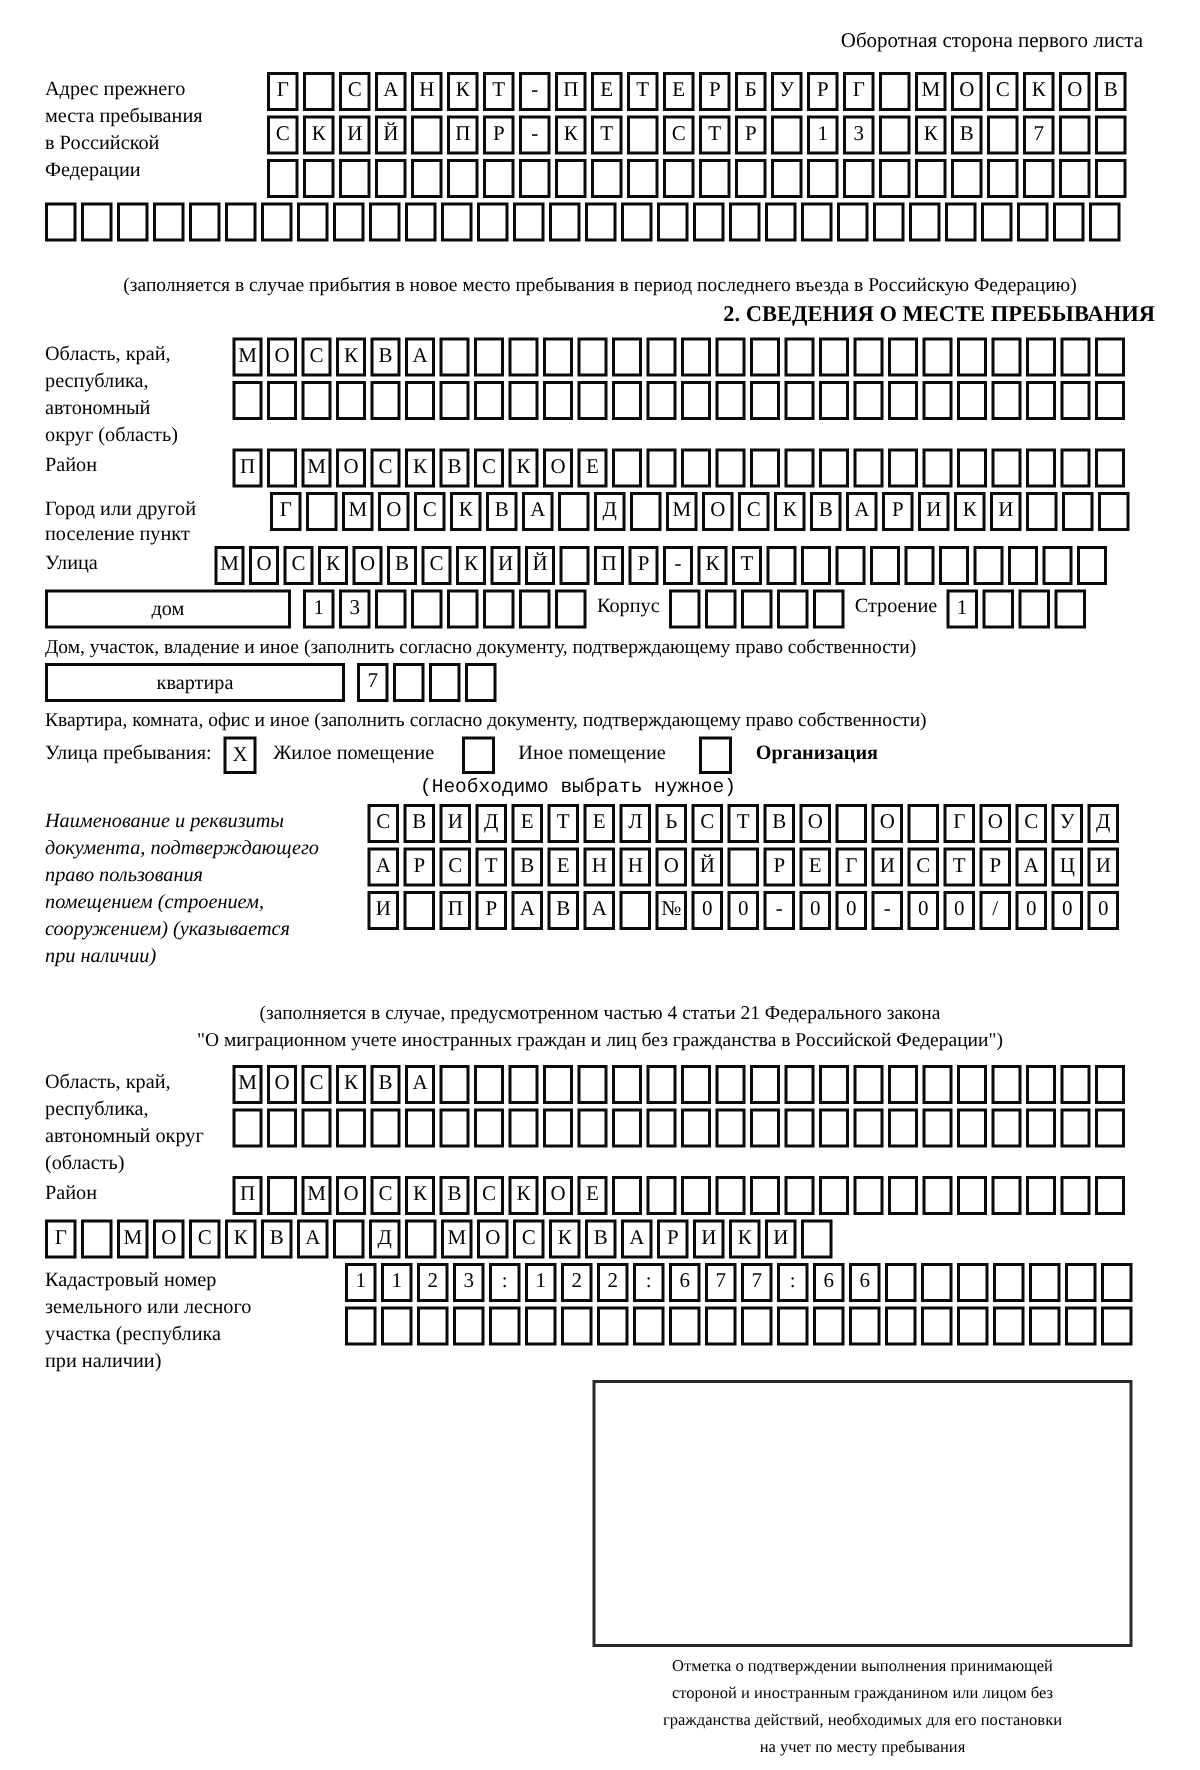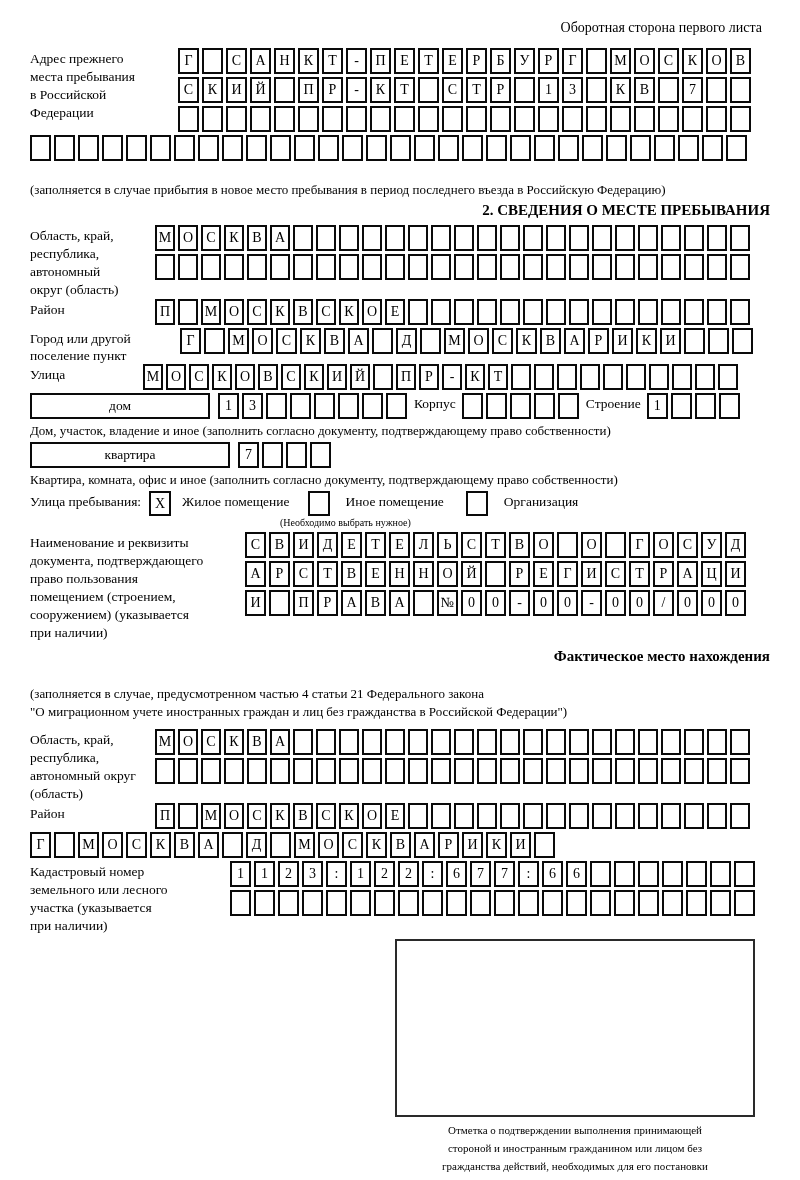--- a/index.html
+++ b/index.html
@@ -9,53 +9,53 @@
     color:#000; font-size:13.5px;
   }
   .page { padding:20px 38px 0 30px; width:740px; }
 
   .side-note { text-align:right; font-size:14px; padding-right:8px; margin-bottom:12px; }
 
   .frow { display:flex; align-items:flex-start; }
   .lbl { white-space:pre-line; line-height:18px; flex:0 0 auto; padding-top:2px; }
   .lbl.tight { line-height:17px; }
   .w148 { width:148px; } .w125 { width:125px; } .w150 { width:150px; }
-  .w113 { width:113px; } .w215 { width:215px; } .w200 { width:200px; }
+  .w113 { width:113px; } .w215 { width:215px;font-style:italic; } .w200 { width:200px; }
 
   .rows { display:flex; flex-direction:column; }
   .cells { display:flex; margin-bottom:3px; }
   .cell {
     box-sizing:border-box; flex:0 0 auto;
     width:21px; height:26px; margin-right:3px;
     border:2px solid #0a0a0a;
     display:flex; align-items:center; justify-content:center;
     font-size:14px; line-height:1;
   }
   .p23 .cell { width:20px; }
 
   .caption { font-size:13px; margin:1px 0 3px 0; }
-  .caption.center { text-align:left; white-space:pre-line; line-height:18px;margin-top:20px; }
+  .caption.center { text-align:center; white-space:pre-line; line-height:18px;margin-top:20px; }
   .sec-title { text-align:right; font-weight:bold; font-size:15px; margin:2px 0 6px 0; }
 
   .labelbox {
     box-sizing:border-box; border:2px solid #0a0a0a; height:26px;
     display:flex; align-items:center; justify-content:center;
     flex:0 0 auto; margin-right:8px; font-size:13.5px;
   }
-  .lbx164 { width:180px; } .lbx200 { width:200px; }
+  .lbx164 { width:164px; } .lbx200 { width:200px; }
   .inline-lbl { padding:3px 6px 0 4px; flex:0 0 auto; }
 
   .mesto-row { display:flex; align-items:flex-start; margin-top:3px; }
   .checkbox {
     box-sizing:border-box; width:22px; height:25px; border:2px solid #0a0a0a;
     display:flex; align-items:center; justify-content:center;
     font-size:14px; flex:0 0 auto;
   }
   .mesto-row .opt { padding-top:3px; }
-  .mesto-note { margin:1px 0 4px 250px; font-size:10px; }
+  .mesto-note { margin:1px 0 4px 250px; font-size:13px;font-family:Liberation Mono, monospace; }
 
   .stamp-box {
     box-sizing:border-box; width:360px; height:178px;
     border:2px solid #2a2a2a; margin-left:365px; margin-top:4px;
   }
   .stamp-caption {
     margin:4px 0 0 330px; width:430px; text-align:center;
     white-space:pre-line; line-height:18px; font-size:11px;
   }
   .mt8 { margin-top:8px; }
@@ -390,21 +390,21 @@
   </div>
   <div class="caption">Квартира, комната, офис и иное (заполнить согласно документу, подтверждающему право собственности)</div>
 
   <div class="mesto-row">
     <div class="opt" style="padding-right:8px;">Улица пребывания:</div>
     <div class="checkbox">X</div>
     <div class="opt" style="padding-left:11px; padding-right:18px;">Жилое помещение</div>
     <div class="checkbox"></div>
     <div class="opt" style="padding-left:16px; padding-right:22px;">Иное помещение</div>
     <div class="checkbox"></div>
-    <div class="opt" style="padding-left:16px;">Организация</div>
+    <div class="opt" style="padding-left:16px;font-weight:bold;">Организация</div>
   </div>
   <div class="mesto-note">(Необходимо выбрать нужное)</div>
 
   <div class="frow">
     <div class="lbl w215">Наименование и реквизиты
 документа, подтверждающего
 право пользования
 помещением (строением,
 сооружением) (указывается
 при наличии)</div>
@@ -474,21 +474,20 @@
           <div class="cell">0</div>
           <div class="cell">0</div>
           <div class="cell">/</div>
           <div class="cell">0</div>
           <div class="cell">0</div>
           <div class="cell">0</div>
         </div>
     </div>
   </div>
 
-  <div class="sec-title" style="margin-top:6px;">Фактическое место нахождения</div>
   <div class="caption center">(заполняется в случае, предусмотренном частью 4 статьи 21 Федерального закона
 "О миграционном учете иностранных граждан и лиц без гражданства в Российской Федерации")</div>
 
   <div class="frow mt8">
     <div class="lbl w125">Область, край,
 республика,
 автономный округ
 (область)</div>
     <div class="rows">
       <div class="cells p23">
@@ -605,21 +604,21 @@
         <div class="cell">И</div>
         <div class="cell">К</div>
         <div class="cell">И</div>
         <div class="cell"></div>
       </div>
   </div>
 
   <div class="frow">
     <div class="lbl w200">Кадастровый номер
 земельного или лесного
-участка (указывается
+участка (республика
 при наличии)</div>
     <div class="rows">
       <div class="cells p24">
           <div class="cell">1</div>
           <div class="cell">1</div>
           <div class="cell">2</div>
           <div class="cell">3</div>
           <div class="cell">:</div>
           <div class="cell">1</div>
           <div class="cell">2</div>

